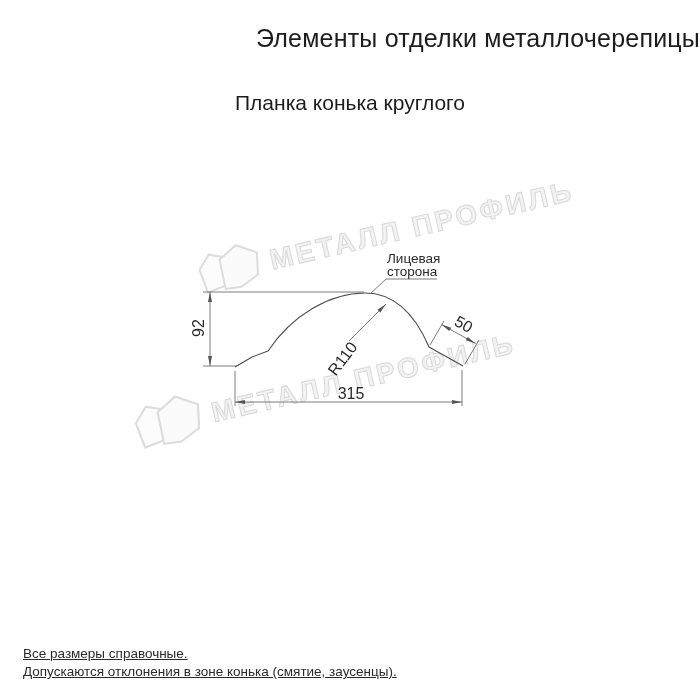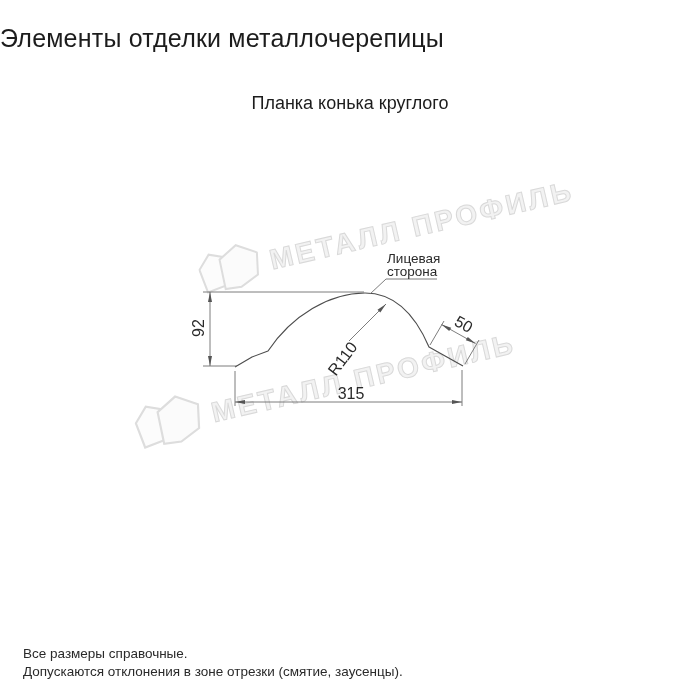--- a/index.html
+++ b/index.html
@@ -1,30 +1,30 @@
 <!DOCTYPE html>
 <html><head>
 <meta charset="utf-8">
 <style>
   html,body{margin:0;padding:0;background:#ffffff;}
   .canvas{
     position:relative;width:700px;height:700px;background:#ffffff;overflow:hidden;
     font-family:"Liberation Sans","DejaVu Sans",sans-serif;color:#1f1f1f;
   }
   .title{
-    position:absolute;left:0;right:0;top:24px;text-align:left;
+    position:absolute;left:0;right:0;top:24px;text-align:right;
     font-size:25px;letter-spacing:0.2px;color:#1c1c1c;
   }
   .subtitle{
     position:absolute;left:0;right:0;top:93px;text-align:center;
-    font-size:18px;line-height:20px;color:#1c1c1c;
+    font-size:21px;line-height:20px;color:#1c1c1c;
   }
   .footer{
     position:absolute;left:23px;top:645px;
-    font-size:13.5px;line-height:18px;color:#2a2a2a;
+    font-size:13.5px;line-height:18px;color:#2a2a2a;text-decoration:underline;
   }
   .watermark{
     position:absolute;display:flex;align-items:center;gap:10px;
     transform:rotate(-13deg);transform-origin:left center;
     pointer-events:none;white-space:nowrap;
   }
   .watermark .wm-text{
     font-size:28px;font-weight:bold;letter-spacing:3px;
     color:#f2f2f2;-webkit-text-stroke:1px #d9d9d9;
   }
@@ -103,16 +103,16 @@
 
     <g>
       <path class="dimline" d="M 437 279 L 386 279 L 370 294" fill="none"></path>
       <text class="label-text" x="387" y="263">Лицевая</text>
       <text class="label-text" x="387" y="276">сторона</text>
     </g>
   </svg>
 
   <div class="footer">
     <div>Все размеры справочные.</div>
-    <div>Допускаются отклонения в зоне отрезки (смятие, заусенцы).</div>
+    <div>Допускаются отклонения в зоне конька (смятие, заусенцы).</div>
   </div>
 
 </div>
 
 </body></html>

